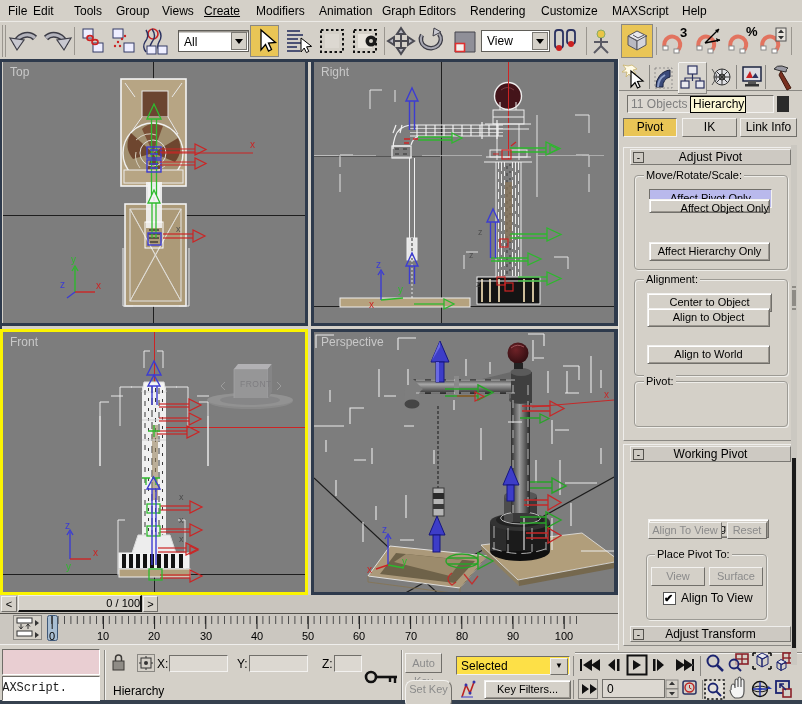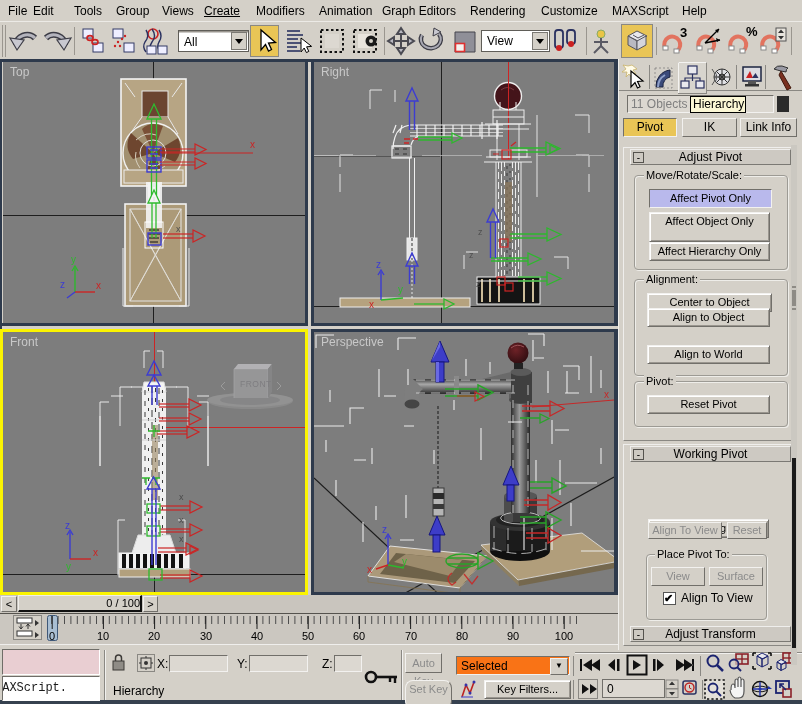--- a/index.html
+++ b/index.html
@@ -886,21 +886,21 @@
   <div class="abs" style="left:157px;top:13px;font-size:12px;">X:</div>
   <div class="fld" style="left:169px;top:11px;width:59px;height:17px;"></div>
   <div class="abs" style="left:237px;top:13px;font-size:12px;">Y:</div>
   <div class="fld" style="left:249px;top:11px;width:59px;height:17px;"></div>
   <div class="abs" style="left:322px;top:13px;font-size:12px;">Z:</div>
   <div class="fld" style="left:334px;top:11px;width:28px;height:17px;"></div>
 
   <div class="btn" style="left:405px;top:9px;width:37px;height:20px;line-height:18px;color:#8b8b8b;">Auto Key</div>
   <div class="btn" style="left:405px;top:36px;width:47px;height:29px;line-height:17px;color:#8b8b8b;border-radius:8px;">Set Key</div>
 
-  <div class="abs" style="left:456px;top:12px;width:114px;height:19px;background:#f97316;border:1px solid;border-color:#716f6a #f2f1ef #f2f1ef #716f6a;box-sizing:border-box;">
+  <div class="abs" style="left:456px;top:12px;width:114px;height:19px;background:#fde047;border:1px solid;border-color:#716f6a #f2f1ef #f2f1ef #716f6a;box-sizing:border-box;">
     <span style="position:absolute;left:4px;top:2px;font-size:12px;">Selected</span>
     <div class="abs" style="right:1px;top:1px;width:16px;height:15px;background:#d4d0c8;border:1px solid;border-color:#f2f1ef #716f6a #716f6a #f2f1ef;font-size:8px;text-align:center;line-height:14px;">▼</div>
   </div>
   <div class="btn btn2" style="left:484px;top:36px;width:87px;height:19px;line-height:17px;">Key Filters...</div>
 </div>
 
 <div class="abs" style="left:618px;top:59px;width:184px;height:591px;background:#d4d0c8;border-left:1px solid #f0efec;">
   <svg class="abs" style="left:0;top:0;" width="184" height="35" id="tabsvg">
     <rect x="0" y="0" width="184" height="35" fill="#d4d0c8"></rect>
 
@@ -955,30 +955,29 @@
 
   <div class="abs" style="left:4px;top:59px;width:54px;height:19px;background:#e9c556;border:1px solid;border-color:#716f6a #f2f1ef #f2f1ef #716f6a;box-sizing:border-box;font-size:12px;text-align:center;line-height:17px;">Pivot</div>
   <div class="btn" style="left:63px;top:59px;width:55px;height:19px;line-height:17px;font-size:12px;">IK</div>
   <div class="btn" style="left:121px;top:59px;width:57px;height:19px;line-height:17px;font-size:12px;">Link Info</div>
 
   <div class="abs" style="left:4px;top:88px;width:168px;height:292px;border:1px solid;border-color:#efeeec #8a8883 #8a8883 #efeeec;"></div>
   <div class="rollhead" style="top:90px;"><div class="rollminus">-</div>Adjust Pivot</div>
   <div class="grp" style="left:15px;top:116px;width:154px;height:95px;"></div>
   <div class="grplab" style="left:25px;top:110px;">Move/Rotate/Scale:</div>
   <div class="abs" style="left:30px;top:130px;width:123px;height:19px;background:#b9b9ec;border:1px solid;border-color:#716f6a #f2f1ef #f2f1ef #716f6a;box-sizing:border-box;font-size:11px;text-align:center;line-height:17px;">Affect Pivot Only</div>
-  <div class="btn btn2" style="left:30px;top:153px;width:121px;height:30px;line-height:17px;">Affect Object Only</div>
+  <div class="btn btn2" style="left:30px;top:140px;width:121px;height:14px;line-height:17px;text-align:right;">Affect Object Only</div>
   <div class="btn btn2" style="left:30px;top:183px;width:121px;height:19px;line-height:17px;">Affect Hierarchy Only</div>
   <div class="grp" style="left:15px;top:220px;width:154px;height:97px;"></div>
   <div class="grplab" style="left:25px;top:214px;">Alignment:</div>
   <div class="btn btn2" style="left:28px;top:234px;width:125px;height:19px;line-height:17px;">Center to Object</div>
   <div class="btn btn2" style="left:28px;top:249px;width:123px;height:19px;line-height:17px;">Align to Object</div>
   <div class="btn btn2" style="left:28px;top:286px;width:123px;height:19px;line-height:17px;">Align to World</div>
   <div class="grp" style="left:15px;top:322px;width:154px;height:46px;"></div>
   <div class="grplab" style="left:25px;top:316px;">Pivot:</div>
-  <div class="btn btn2" style="left:28px;top:336px;width:123px;height:19px;line-height:17px;">Reset Pivot</div>
 
   <div class="rollhead" style="top:387px;"><div class="rollminus">-</div>Working Pivot</div>
   <div class="abs" style="left:4px;top:385px;width:168px;height:200px;border:1px solid;border-color:#efeeec #8a8883 #8a8883 #efeeec;"></div>
   <div class="btn btn2" style="left:29px;top:436px;width:121px;height:19px;line-height:17px;margin-top:24px;">Use Working Pivot</div>
   <div class="btn" style="left:29px;top:463px;width:74px;height:17px;line-height:15px;color:#8b8b8b;">Align To View</div>
   <div class="btn" style="left:108px;top:463px;width:40px;height:17px;line-height:15px;color:#8b8b8b;">Reset</div>
   <div class="grp" style="left:27px;top:495px;width:121px;height:66px;"></div>
   <div class="grplab" style="left:36px;top:489px;">Place Pivot To:</div>
   <div class="btn" style="left:32px;top:508px;width:54px;height:19px;line-height:17px;color:#8b8b8b;">View</div>
   <div class="btn" style="left:90px;top:508px;width:54px;height:19px;line-height:17px;color:#8b8b8b;">Surface</div>

